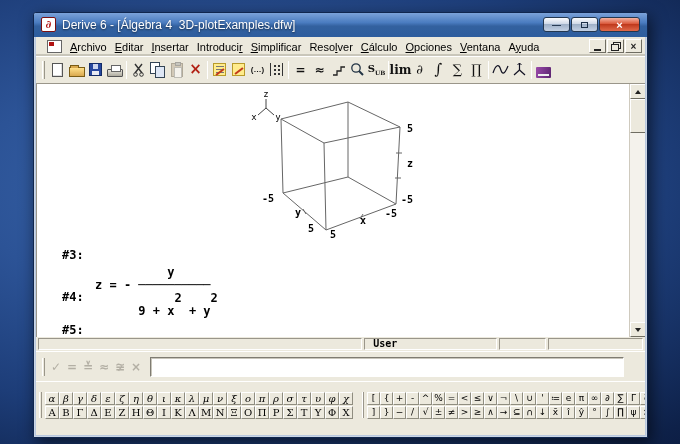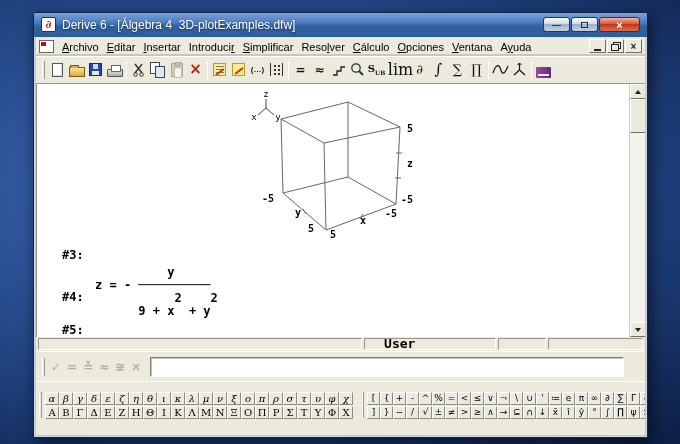--- a/index.html
+++ b/index.html
@@ -19,41 +19,41 @@
     text-shadow:0 1px 2px rgba(0,0,0,.55);}
   .caps{position:absolute;right:7px;top:4px;display:flex;gap:1px;}
   .cap{width:27px;height:15px;border:1px solid #23374f;border-radius:3px;
     background:linear-gradient(#fdfdfd,#cfd9e8 45%,#9fb1c8 50%,#c3d1e4);
     display:flex;align-items:center;justify-content:center;font-size:9px;font-weight:bold;color:#1c2f47;}
   .cap-close{width:41px;background:linear-gradient(#f5b3a0,#d9573a 45%,#bf3a1d 50%,#e06a4b);color:#fff;font-size:11px;}
   .cap .boxg{width:7px;height:6px;border:1px solid #1c2f47;background:transparent;}
   .win-body{position:absolute;left:2px;top:24px;right:2px;bottom:2px;background:#ece9dd;overflow:hidden;}
 
   
-  .menubar{position:absolute;left:0;top:0;right:0;height:19px;background:#ece9dd;display:flex;align-items:center;}
+  .menubar{position:absolute;left:8px;top:0;right:0;height:19px;background:#ece9dd;display:flex;align-items:center;}
   .mdi-icon{width:15px;height:13px;margin:0 4px 0 3px;background:#fff;border:1px solid #666;position:relative;}
   .mdi-icon::before{content:"";position:absolute;left:1px;top:1px;width:5px;height:4px;background:#b01212;}
   .menu-item{padding:0 4px;font-size:11px;color:#000;line-height:18px;}
   .menu-item u{text-underline-offset:1px;}
   .mdi-btns{position:absolute;right:3px;top:2px;display:flex;gap:1px;}
   .mdib{width:17px;height:14px;background:#ece9dd;border:1px solid;border-color:#fff #6f6d62 #6f6d62 #fff;
     display:flex;align-items:center;justify-content:center;font-size:10px;font-weight:bold;color:#222;}
   .g-min{width:7px;height:2px;background:#222;margin-top:7px;}
   .g-rest{width:10px;height:9px;position:relative;}
   .g-rest::before{content:"";position:absolute;right:0;top:0;width:6px;height:5px;border:1px solid #222;}
   .g-rest::after{content:"";position:absolute;left:0;bottom:0;width:6px;height:5px;border:1px solid #222;background:#ece9dd;}
 
   
   .toolbar{position:absolute;left:0;top:19px;right:0;height:26px;border-top:1px solid #fff;
     box-shadow:0 -2px 0 #c9c6ba;display:flex;align-items:center;padding-left:3px;}
   .grip{width:3px;height:18px;border-left:1px solid #fff;border-right:1px solid #9a968a;margin:0 3px;}
   .tbtn{width:19px;height:19px;display:flex;align-items:center;justify-content:center;position:relative;}
   .tsep{width:1px;height:18px;background:#b5b2a6;border-right:1px solid #fff;margin:0 2px;}
   .tg{font-family:"DejaVu Sans",sans-serif;font-weight:bold;font-size:12px;color:#111;line-height:1;}
-  .tg-limit{font-family:"DejaVu Serif",serif;font-weight:normal;font-size:16px;}
+  .tg-limit{font-family:"DejaVu Serif",serif;font-weight:bold;font-size:12px;}
   .tg-derivative,.tg-sum,.tg-product{font-size:13px;font-weight:normal;font-family:"DejaVu Serif",serif;}
   .tg-integral{font-size:15px;font-weight:normal;font-family:"DejaVu Serif",serif;}
   .tg-subscript{font-size:10px;font-family:"DejaVu Serif",serif;}
   .tg-subscript sub{font-size:6px;}
   .disab{opacity:.45;filter:grayscale(60%);}
   .ci{display:inline-block;position:relative;}
   .ci-new{width:11px;height:14px;background:#fff;border:1px solid #555;box-shadow:inset -1px -1px 0 #ddd;}
   .ci-open{width:16px;height:10px;background:linear-gradient(#ffe08a,#d9a84e);border:1px solid #7a5c16;margin-top:4px;}
   .ci-open::before{content:"";position:absolute;top:-3px;left:0;width:7px;height:2px;background:#d9a84e;border:1px solid #7a5c16;border-bottom:none;}
   .ci-save{width:13px;height:13px;background:#27479e;border:1px solid #122a66;}
@@ -94,21 +94,21 @@
   .sbtn{position:absolute;left:0;width:16px;height:15px;background:#ece9dd;border:1px solid;border-color:#fff #6f6d62 #6f6d62 #fff;
     display:flex;align-items:center;justify-content:center;}
   .sb-up{top:0;} .sb-down{bottom:0;}
   .tri-up{width:0;height:0;border-left:3px solid transparent;border-right:3px solid transparent;border-bottom:4px solid #222;}
   .tri-down{width:0;height:0;border-left:3px solid transparent;border-right:3px solid transparent;border-top:4px solid #222;}
   .sthumb{position:absolute;left:0;top:15px;width:16px;height:34px;background:#ece9dd;border:1px solid;border-color:#fff #6f6d62 #6f6d62 #fff;}
 
   
   .statusbar{position:absolute;left:0;top:300px;right:0;height:14px;display:flex;align-items:center;}
   .seg{height:12px;border:1px solid;border-color:#9a968a #fff #fff #9a968a;background:#ece9dd;margin-right:2px;
-    font-family:"DejaVu Sans Mono",monospace;font-weight:bold;font-size:13px;line-height:10px;padding:0 19px;color:#000;}
+    font-family:"DejaVu Sans Mono",monospace;font-weight:bold;font-size:10px;line-height:10px;padding:0 8px;color:#000;}
   .seg0{margin-left:2px;width:326px;} .seg1{width:133px;} .seg2{width:48px;} .seg3{width:95px;}
 
   
   .entryrow{position:absolute;left:0;top:314px;right:0;height:30px;border-top:1px solid #fff;display:flex;align-items:center;padding-left:3px;}
   .eicon{width:16px;text-align:center;font-size:12px;color:#b3afa4;font-family:"DejaVu Sans",sans-serif;font-weight:bold;}
   .entry-input{margin-left:6px;width:474px;height:20px;border:1px solid;border-color:#7f7c72 #fff #fff #7f7c72;
     background:#fff;font-family:"DejaVu Sans Mono",monospace;font-size:12px;padding:0 3px;outline:none;box-shadow:inset 1px 1px 0 #c8c5ba;}
 
   
   .palettes{position:absolute;left:0;top:344px;right:0;bottom:0;border-top:1px solid #fff;}

